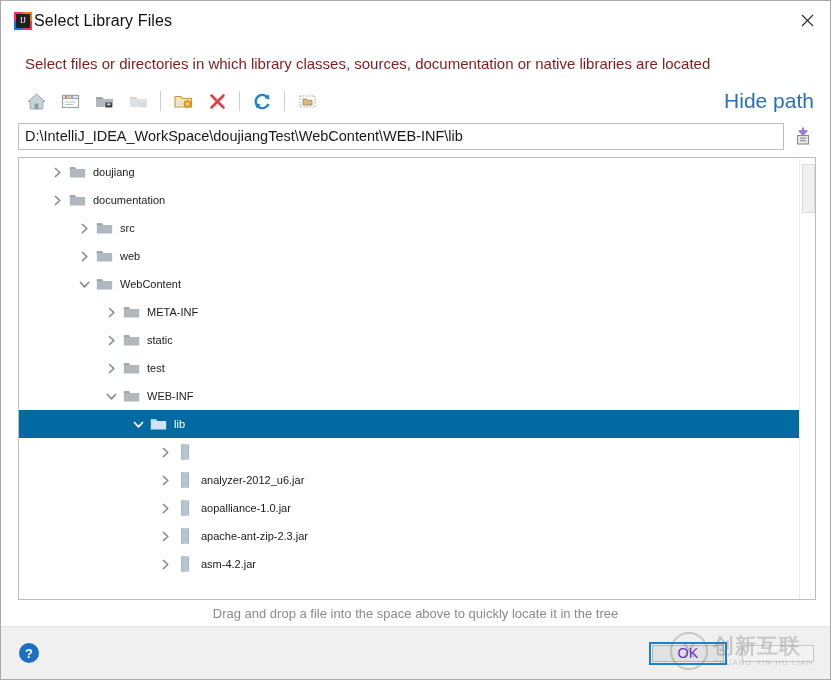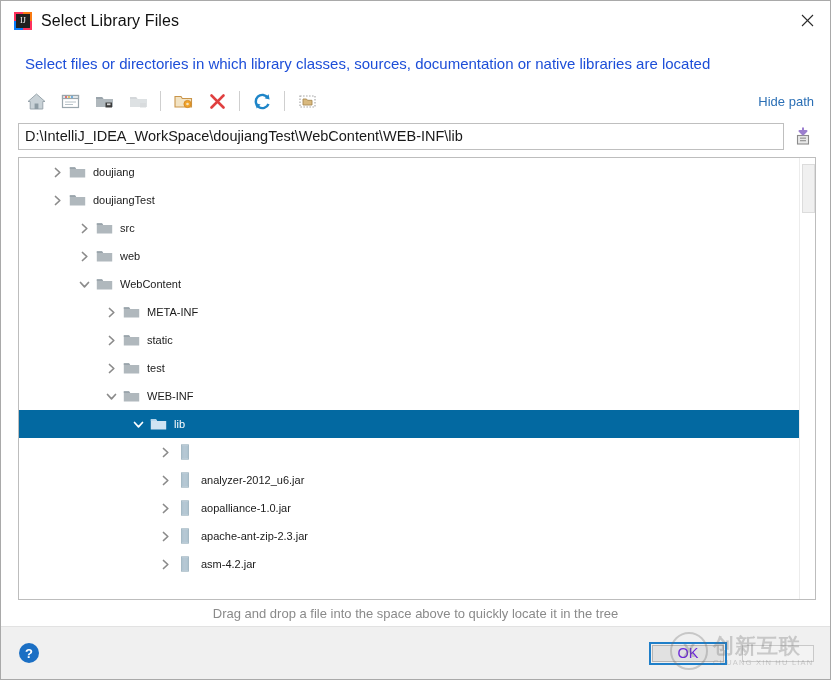--- a/index.html
+++ b/index.html
@@ -34,21 +34,21 @@
     height: 39px;
     min-height: 39px;
     background: #ffffff;
     display: flex;
     align-items: center;
     padding-left: 13px;
     position: relative;
   }
   .app-icon {
     width: 18px; height: 18px;
-    margin-right: 9px;
+    margin-right: 2px;
     position: relative;
     flex: 0 0 auto;
   }
   .app-icon .q1, .app-icon .q2, .app-icon .q3, .app-icon .q4 { position:absolute; width:9px; height:9px; }
   .app-icon .q1 { left:0; top:0; background:#fe315d; }
   .app-icon .q2 { right:0; top:0; background:#f97a12; }
   .app-icon .q3 { left:0; bottom:0; background:#087cfa; }
   .app-icon .q4 { right:0; bottom:0; background:#fe315d; }
   .app-icon .inner {
     position:absolute; left:2px; top:2px; width:14px; height:14px;
@@ -72,21 +72,21 @@
     align-items: center;
     justify-content: center;
     cursor: default;
   }
   .close-btn svg { display:block; }
 
   
   .description {
     padding: 4px 20px 0 24px;
     font-size: 15px;
-    color: #1d4ed8;
+    color: #7f1d1d;
     height: 38px;
     min-height: 38px;
     display: flex;
     align-items: center;
   }
 
   
   .toolbar {
     height: 38px;
     min-height: 38px;
@@ -107,21 +107,21 @@
     height: 20px;
     background: #cfcfcf;
     margin: 0 5px;
   }
   .hide-path {
     position: absolute;
     right: 16px;
     top: 50%;
     transform: translateY(-50%);
     color: #2b6fb5;
-    font-size: 13px;
+    font-size: 21px;
     cursor: default;
   }
 
   
   .pathrow {
     height: 32px;
     min-height: 32px;
     display: flex;
     align-items: center;
     padding: 0 14px 0 17px;
@@ -444,21 +444,21 @@
             <svg width="13" height="13" viewBox="0 0 13 13">
               <path d="M4.5 2.5 L8.8 6.5 L4.5 10.5" fill="none" stroke="currentColor" stroke-width="1.7" stroke-linecap="round" stroke-linejoin="round"></path>
             </svg>
           </div>
           <div class="nodeicon">
             <svg width="17" height="15" viewBox="0 0 17 15">
               <path d="M0.8 2.2 L6 2.2 L7.2 4.1 L16.2 4.1 L16.2 12.6 L0.8 12.6 Z" fill="#b0b8bd"></path>
               <path d="M0.8 2.2 L6 2.2 L7.2 4.1 L0.8 4.1 Z" fill="#9aa4ab"></path>
             </svg>
           </div>
-          <div class="label">doujiangTest</div>
+          <div class="label">documentation</div>
         </div>
         <div class="row">
           <div style="width: 55px; flex: 0 0 auto;"></div>
           <div class="chevron" style="color: rgb(139, 139, 139);">
             <svg width="13" height="13" viewBox="0 0 13 13">
               <path d="M4.5 2.5 L8.8 6.5 L4.5 10.5" fill="none" stroke="currentColor" stroke-width="1.7" stroke-linecap="round" stroke-linejoin="round"></path>
             </svg>
           </div>
           <div class="nodeicon">
             <svg width="17" height="15" viewBox="0 0 17 15">

